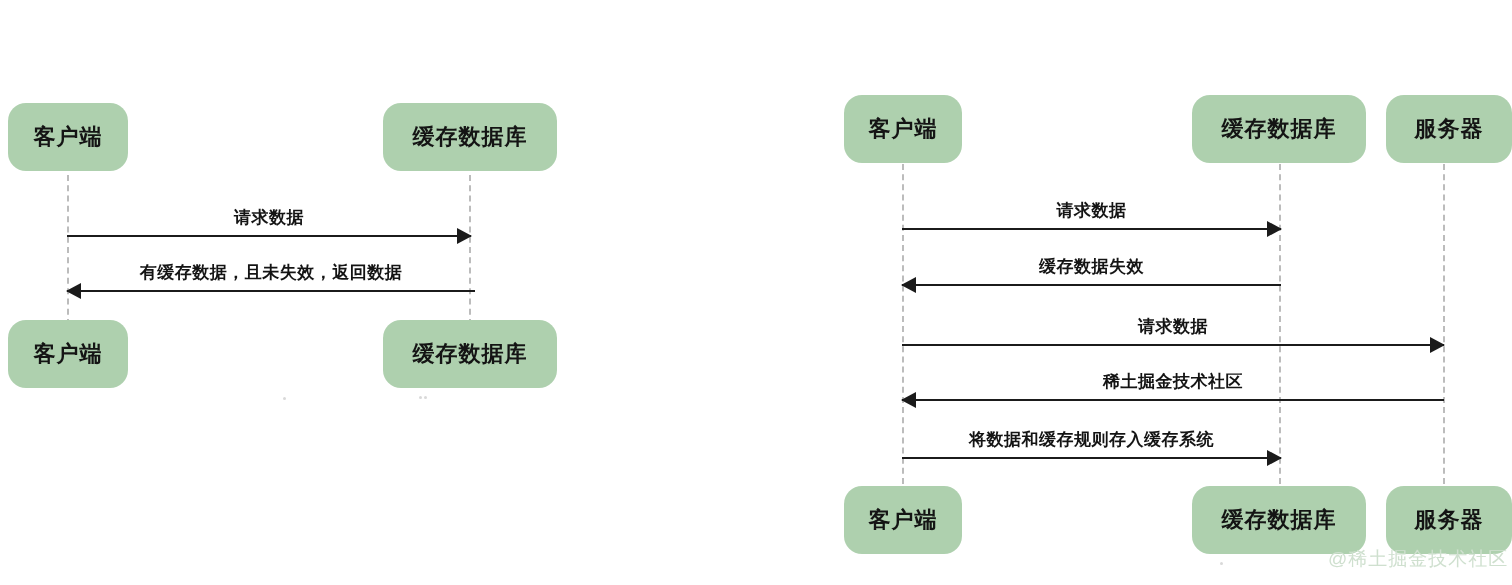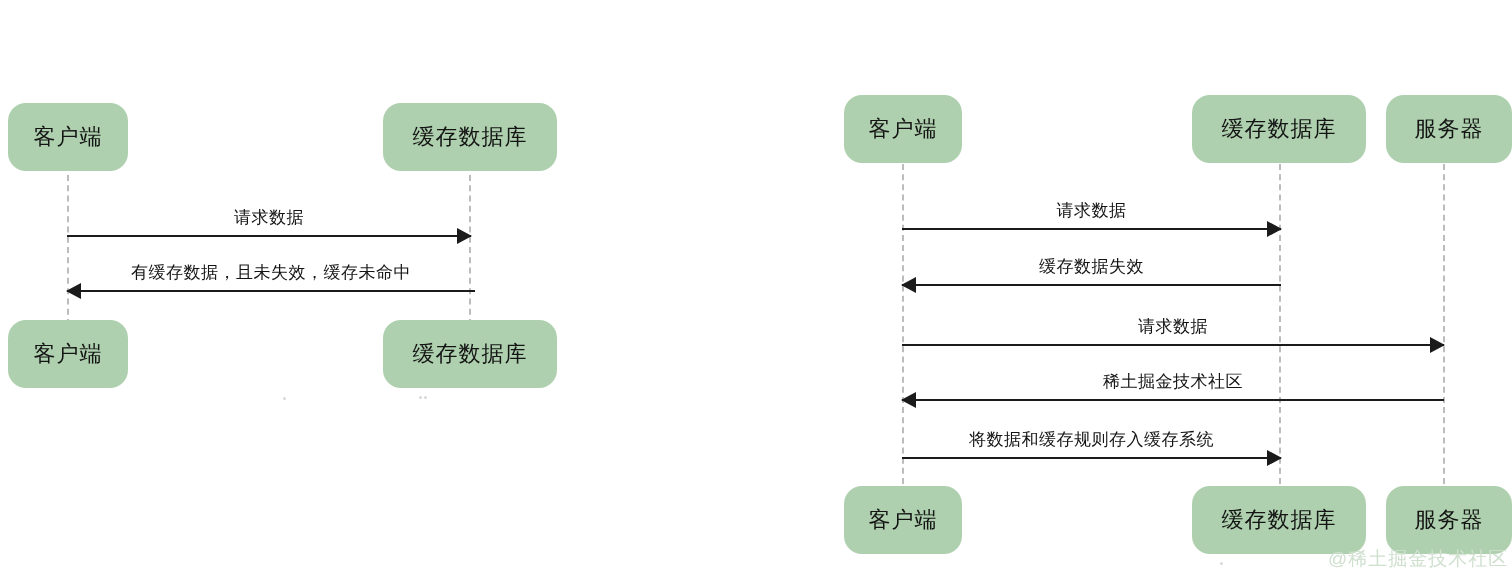--- a/index.html
+++ b/index.html
@@ -36,21 +36,21 @@
   }
 
   .node-box {
     position: absolute;
     background: #aed0ae;
     border-radius: 18px;
     display: flex;
     align-items: center;
     justify-content: center;
     font-size: 22px;
-    font-weight: 400;
+    font-weight: 700;
     color: #141414;
     letter-spacing: 1px;
     box-sizing: border-box;
     white-space: nowrap;
   }
 
   .lifeline {
     position: absolute;
     width: 0;
     border-left: 2px dashed #bcbcbc;
@@ -86,20 +86,21 @@
   .msg .label {
     position: absolute;
     left: 0;
     width: 100%;
     bottom: 6px;
     text-align: center;
     font-size: 17px;
     color: #141414;
     letter-spacing: 0.5px;
     white-space: nowrap;
+    font-weight: bold;
   }
 
   .watermark {
     position: absolute;
     font-size: 19px;
     color: #cfe0cf;
     letter-spacing: 1px;
     white-space: nowrap;
     user-select: none;
   }
@@ -124,21 +125,21 @@
 
   <div class="msg dir-right" style="left:67px; top:235px; width:404px;">
     <div class="shaft" style="width:404px;"></div>
     <div class="head"></div>
     <div class="label">请求数据</div>
   </div>
 
   <div class="msg dir-left" style="left:67px; top:290px; width:408px;">
     <div class="shaft" style="width:408px;"></div>
     <div class="head"></div>
-    <div class="label">有缓存数据，且未失效，缓存未命中</div>
+    <div class="label">有缓存数据，且未失效，返回数据</div>
   </div>
 
   <div class="node-box" style="left:8px; top:320px; width:120px; height:68px;">客户端</div>
   <div class="node-box" style="left:383px; top:320px; width:174px; height:68px;">缓存数据库</div>
 
   <div class="speck" style="left:283px; top:397px; width:3px; height:3px;"></div>
   <div class="speck" style="left:419px; top:396px; width:3px; height:3px;"></div>
   <div class="speck" style="left:424px; top:396px; width:3px; height:3px;"></div>
 </div>
 

